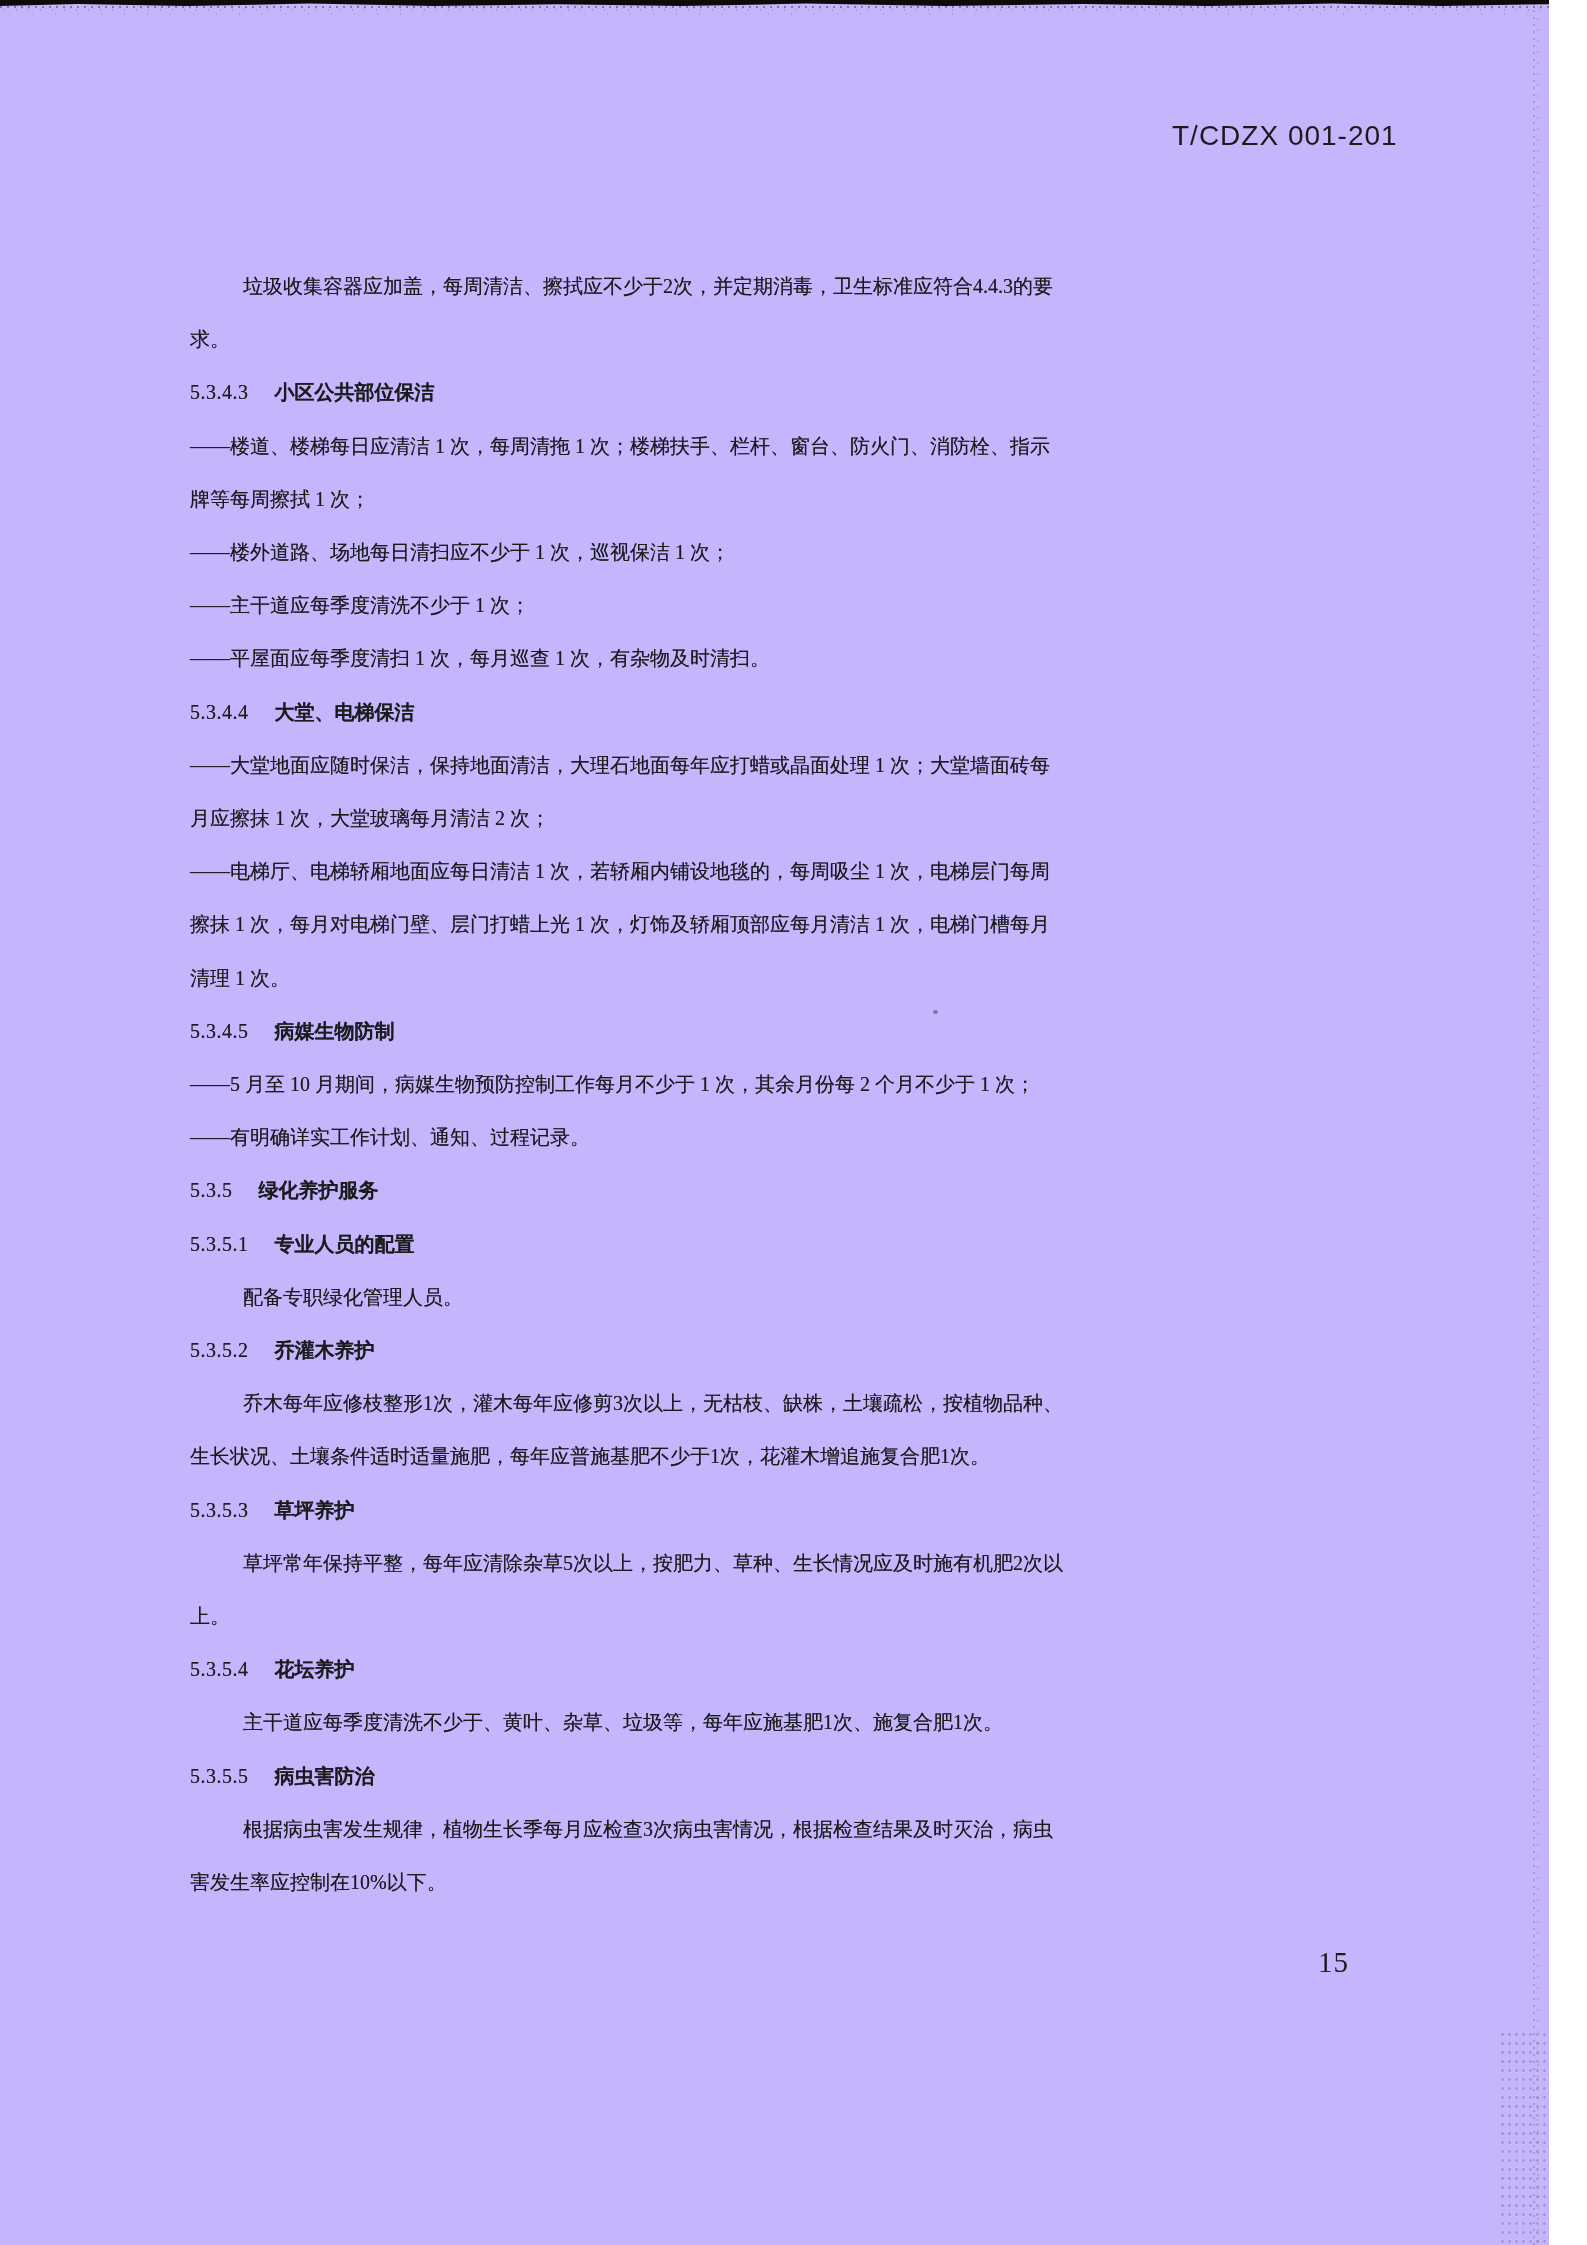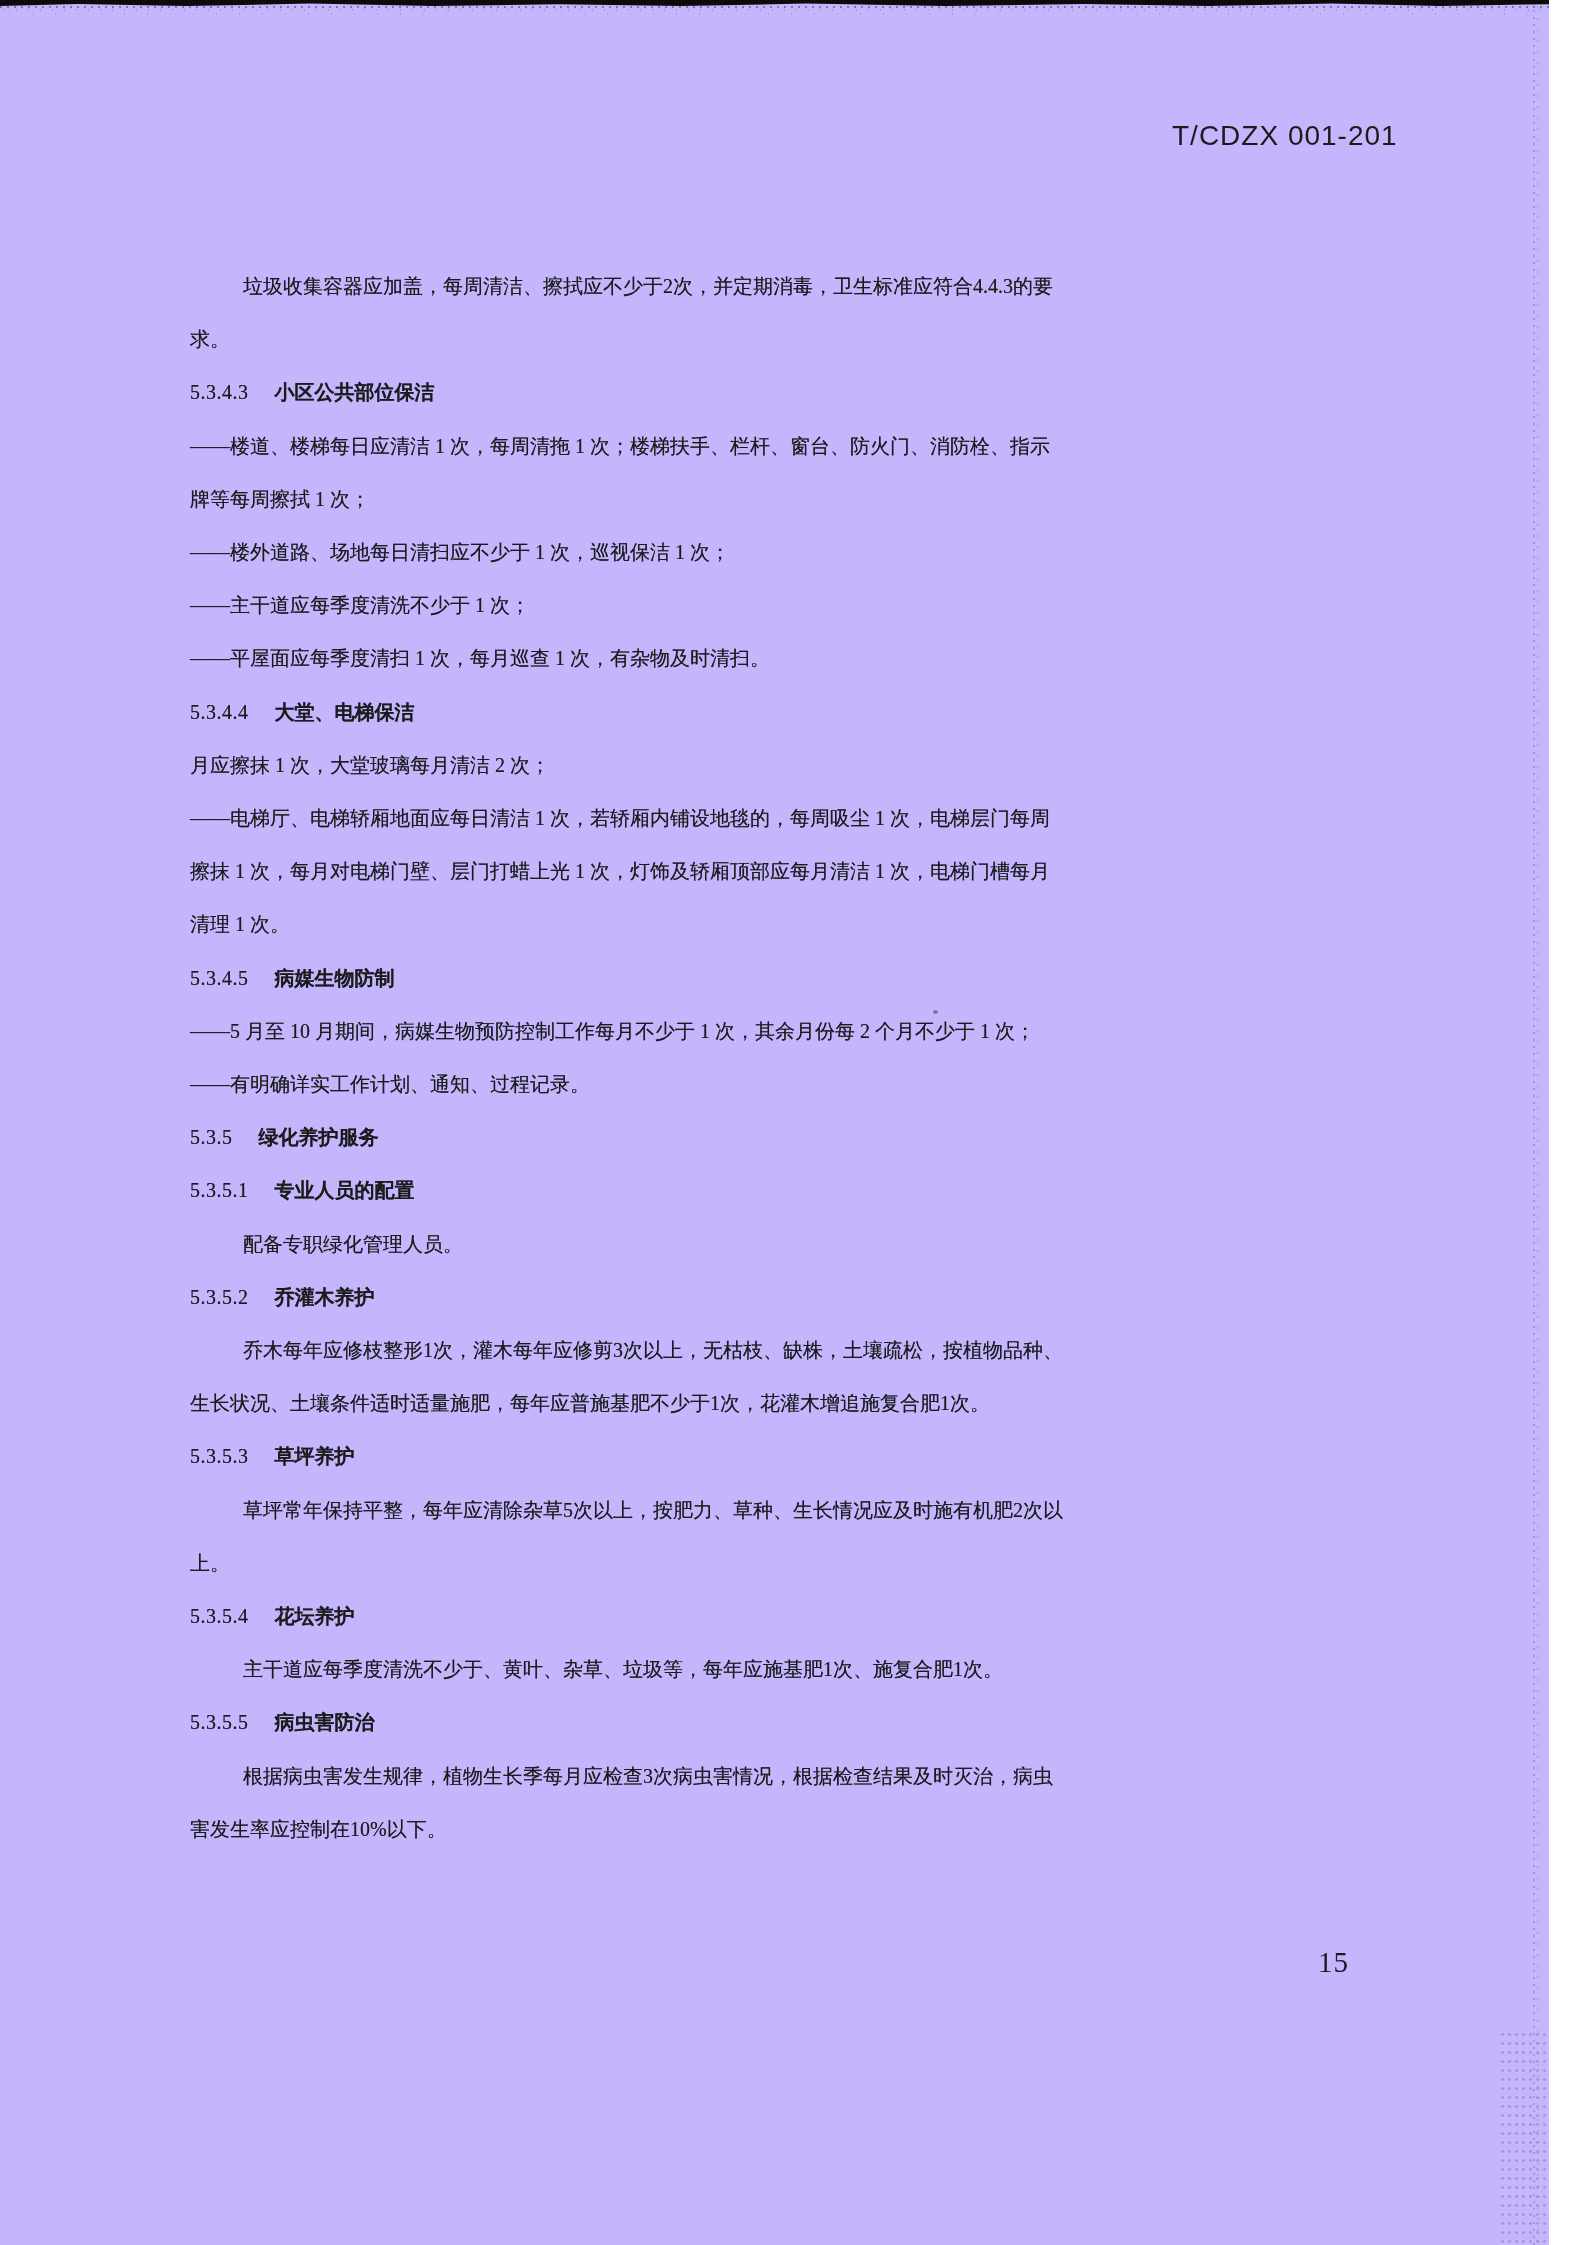--- a/index.html
+++ b/index.html
@@ -97,20 +97,21 @@
   <div class="document-body">
       <div class="line indent"><span>垃圾收集容器应加盖，每周清洁、擦拭应不少于2次，并定期消毒，卫生标准应符合4.4.3的要</span></div>
       <div class="line flush"><span>求。</span></div>
       <div class="line heading"><span class="hnum">5.3.4.3</span><span class="htitle">小区公共部位保洁</span></div>
       <div class="line flush"><span>——楼道、楼梯每日应清洁 1 次，每周清拖 1 次；楼梯扶手、栏杆、窗台、防火门、消防栓、指示</span></div>
       <div class="line flush"><span>牌等每周擦拭 1 次；</span></div>
       <div class="line flush"><span>——楼外道路、场地每日清扫应不少于 1 次，巡视保洁 1 次；</span></div>
       <div class="line flush"><span>——主干道应每季度清洗不少于 1 次；</span></div>
       <div class="line flush"><span>——平屋面应每季度清扫 1 次，每月巡查 1 次，有杂物及时清扫。</span></div>
       <div class="line heading"><span class="hnum">5.3.4.4</span><span class="htitle">大堂、电梯保洁</span></div>
+      <div class="line flush"><span>——大堂地面应随时保洁，保持地面清洁，大理石地面每年应打蜡或晶面处理 1 次；大堂墙面砖每</span></div>
       <div class="line flush"><span>月应擦抹 1 次，大堂玻璃每月清洁 2 次；</span></div>
       <div class="line flush"><span>——电梯厅、电梯轿厢地面应每日清洁 1 次，若轿厢内铺设地毯的，每周吸尘 1 次，电梯层门每周</span></div>
       <div class="line flush"><span>擦抹 1 次，每月对电梯门壁、层门打蜡上光 1 次，灯饰及轿厢顶部应每月清洁 1 次，电梯门槽每月</span></div>
       <div class="line flush"><span>清理 1 次。</span></div>
       <div class="line heading"><span class="hnum">5.3.4.5</span><span class="htitle">病媒生物防制</span></div>
       <div class="line flush"><span>——5 月至 10 月期间，病媒生物预防控制工作每月不少于 1 次，其余月份每 2 个月不少于 1 次；</span></div>
       <div class="line flush"><span>——有明确详实工作计划、通知、过程记录。</span></div>
       <div class="line heading"><span class="hnum">5.3.5</span><span class="htitle">绿化养护服务</span></div>
       <div class="line heading"><span class="hnum">5.3.5.1</span><span class="htitle">专业人员的配置</span></div>
       <div class="line indent"><span>配备专职绿化管理人员。</span></div>

